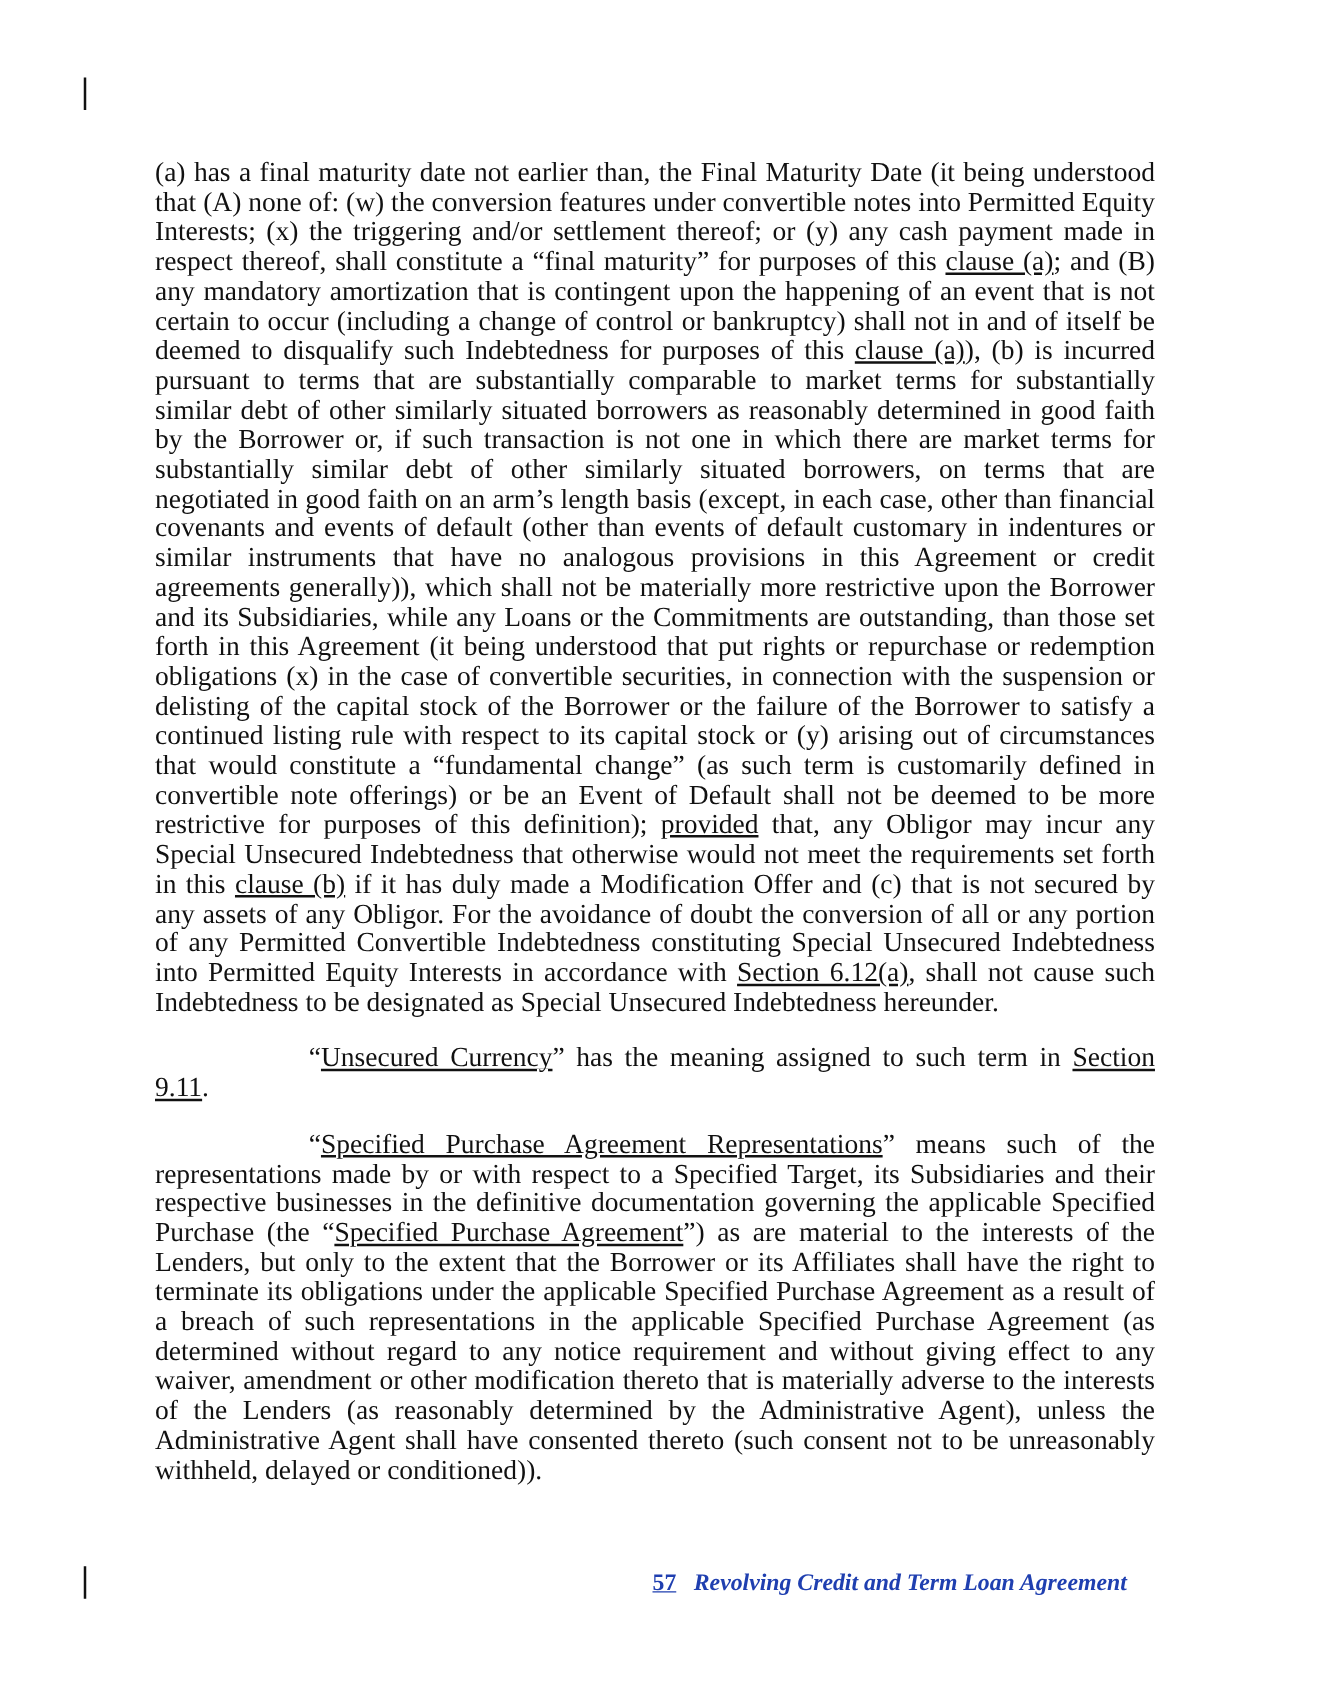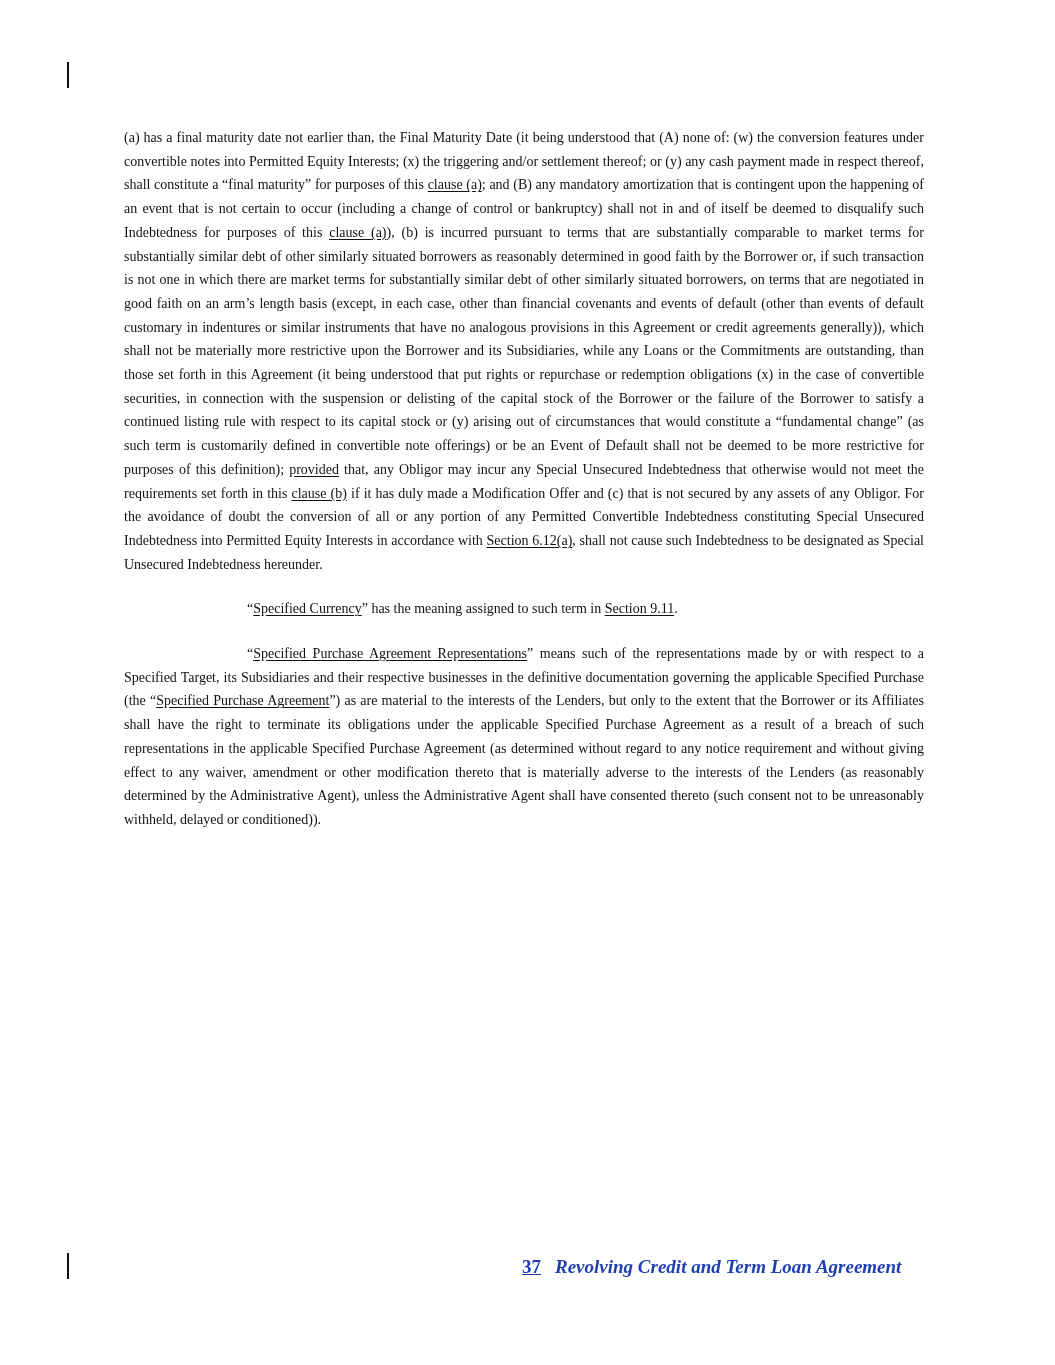--- a/index.html
+++ b/index.html
@@ -8,21 +8,21 @@
       font-family: "Liberation Serif", "DejaVu Serif", serif;
       color: #111111;
     }
     .change-bar {
       position: absolute; left: 67px; width: 2px; background: #111;
     }
     .change-bar.top { top: 62px; height: 26px; }
     .change-bar.bottom { top: 1253px; height: 26px; }
     .body-text {
       position: absolute; left: 124px; top: 126px; width: 800px;
-      font-size: 14px; line-height: 23.7px;
+      font-size: 22px; line-height: 23.7px;
       text-align: justify;
     }
     .para { margin: 0; }
     .def { margin-top: 21px; text-indent: 123px; }
     .u { text-decoration: underline; text-underline-offset: 2px; }
     .footer {
       position: absolute; left: 522px; top: 1256px;
       font-family: "Liberation Serif", "DejaVu Serif", serif;
       font-size: 19px; font-weight: bold; font-style: normal;
       color: #1f3fb0;
@@ -32,20 +32,20 @@
   </style>
 </head>
 <body>
 
 <div class="change-bar top"></div>
 <div class="change-bar bottom"></div>
 
 <div class="body-text">
   <p class="para" id="continuation"><span>(a) has a final maturity date not earlier than, the Final Maturity Date (it being understood that (A) none of: (w) the conversion features under convertible notes into Permitted Equity Interests; (x) the triggering and/or settlement thereof; or (y) any cash payment made in respect thereof, shall constitute a “final maturity” for purposes of this </span><span class="u">clause (a)</span><span>; and (B) any mandatory amortization that is contingent upon the happening of an event that is not certain to occur (including a change of control or bankruptcy) shall not in and of itself be deemed to disqualify such Indebtedness for purposes of this </span><span class="u">clause (a)</span><span>), (b) is incurred pursuant to terms that are substantially comparable to market terms for substantially similar debt of other similarly situated borrowers as reasonably determined in good faith by the Borrower or, if such transaction is not one in which there are market terms for substantially similar debt of other similarly situated borrowers, on terms that are negotiated in good faith on an arm’s length basis (except, in each case, other than financial covenants and events of default (other than events of default customary in indentures or similar instruments that have no analogous provisions in this Agreement or credit agreements generally)), which shall not be materially more restrictive upon the Borrower and its Subsidiaries, while any Loans or the Commitments are outstanding, than those set forth in this Agreement (it being understood that put rights or repurchase or redemption obligations (x) in the case of convertible securities, in connection with the suspension or delisting of the capital stock of the Borrower or the failure of the Borrower to satisfy a continued listing rule with respect to its capital stock or (y) arising out of circumstances that would constitute a “fundamental change” (as such term is customarily defined in convertible note offerings) or be an Event of Default shall not be deemed to be more restrictive for purposes of this definition); </span><span class="u">provided</span><span> that, any Obligor may incur any Special Unsecured Indebtedness that otherwise would not meet the requirements set forth in this </span><span class="u">clause (b)</span><span> if it has duly made a Modification Offer and (c) that is not secured by any assets of any Obligor.  For the avoidance of doubt the conversion of all or any portion of any Permitted Convertible Indebtedness constituting Special Unsecured Indebtedness into Permitted Equity Interests in accordance with </span><span class="u">Section 6.12(a)</span><span>, shall not cause such Indebtedness to be designated as Special Unsecured Indebtedness hereunder.</span></p>
   <div id="definitions">
-      <p class="para def"><span>“</span><span class="u">Specified Currency</span><span>” has the meaning assigned to such term in </span><span class="u">Section 9.11</span><span>.</span></p>
+      <p class="para def"><span>“</span><span class="u">Unsecured Currency</span><span>” has the meaning assigned to such term in </span><span class="u">Section 9.11</span><span>.</span></p>
       <p class="para def"><span>“</span><span class="u">Specified Purchase Agreement Representations</span><span>” means such of the representations made by or with respect to a Specified Target, its Subsidiaries and their respective businesses in the definitive documentation governing the applicable Specified Purchase (the “</span><span class="u">Specified Purchase Agreement</span><span>”) as are material to the interests of the Lenders, but only to the extent that the Borrower or its Affiliates shall have the right to terminate its obligations under the applicable Specified Purchase Agreement as a result of a breach of such representations in the applicable Specified Purchase Agreement (as determined without regard to any notice requirement and without giving effect to any waiver, amendment or other modification thereto that is materially adverse to the interests of the Lenders (as reasonably determined by the Administrative Agent), unless the Administrative Agent shall have consented thereto (such consent not to be unreasonably withheld, delayed or conditioned)).</span></p>
     </div>
 </div>
 
 <div class="footer" style="color: rgb(31, 63, 176);">
-  <span class="pg">37</span><span class="title">Revolving Credit and Term Loan Agreement</span>
+  <span class="pg">57</span><span class="title">Revolving Credit and Term Loan Agreement</span>
 </div>
 
 </body></html>

